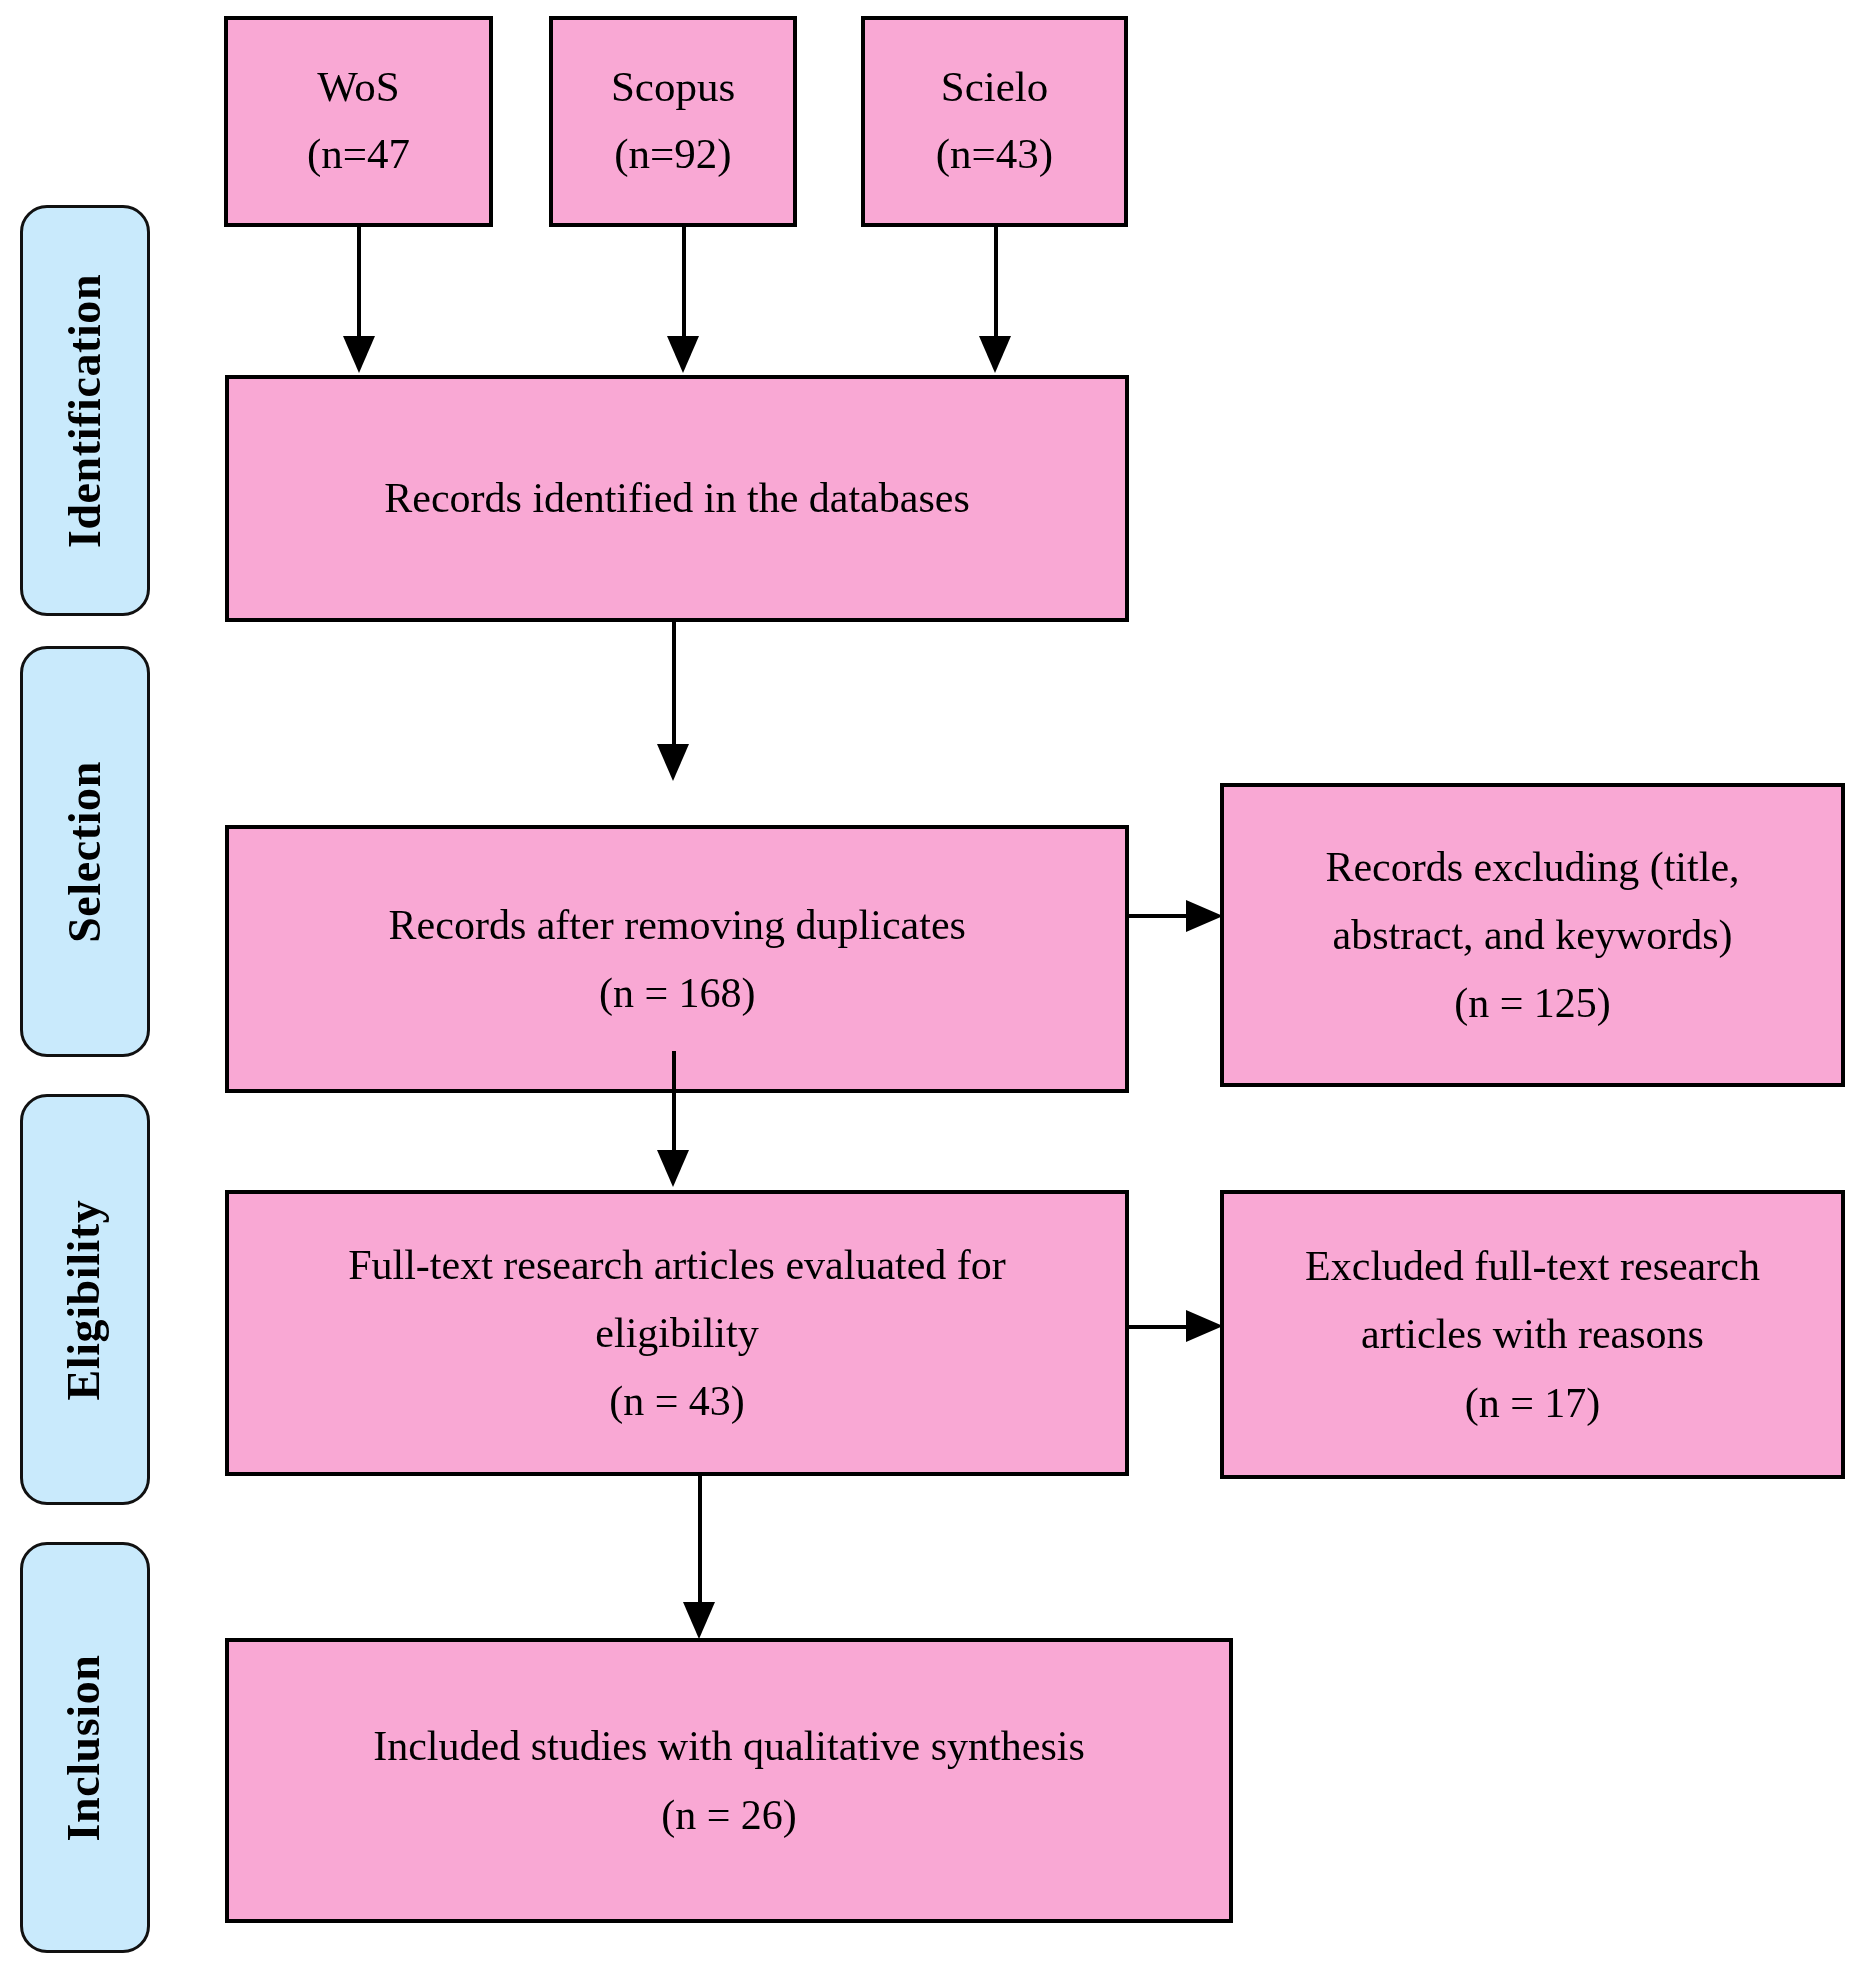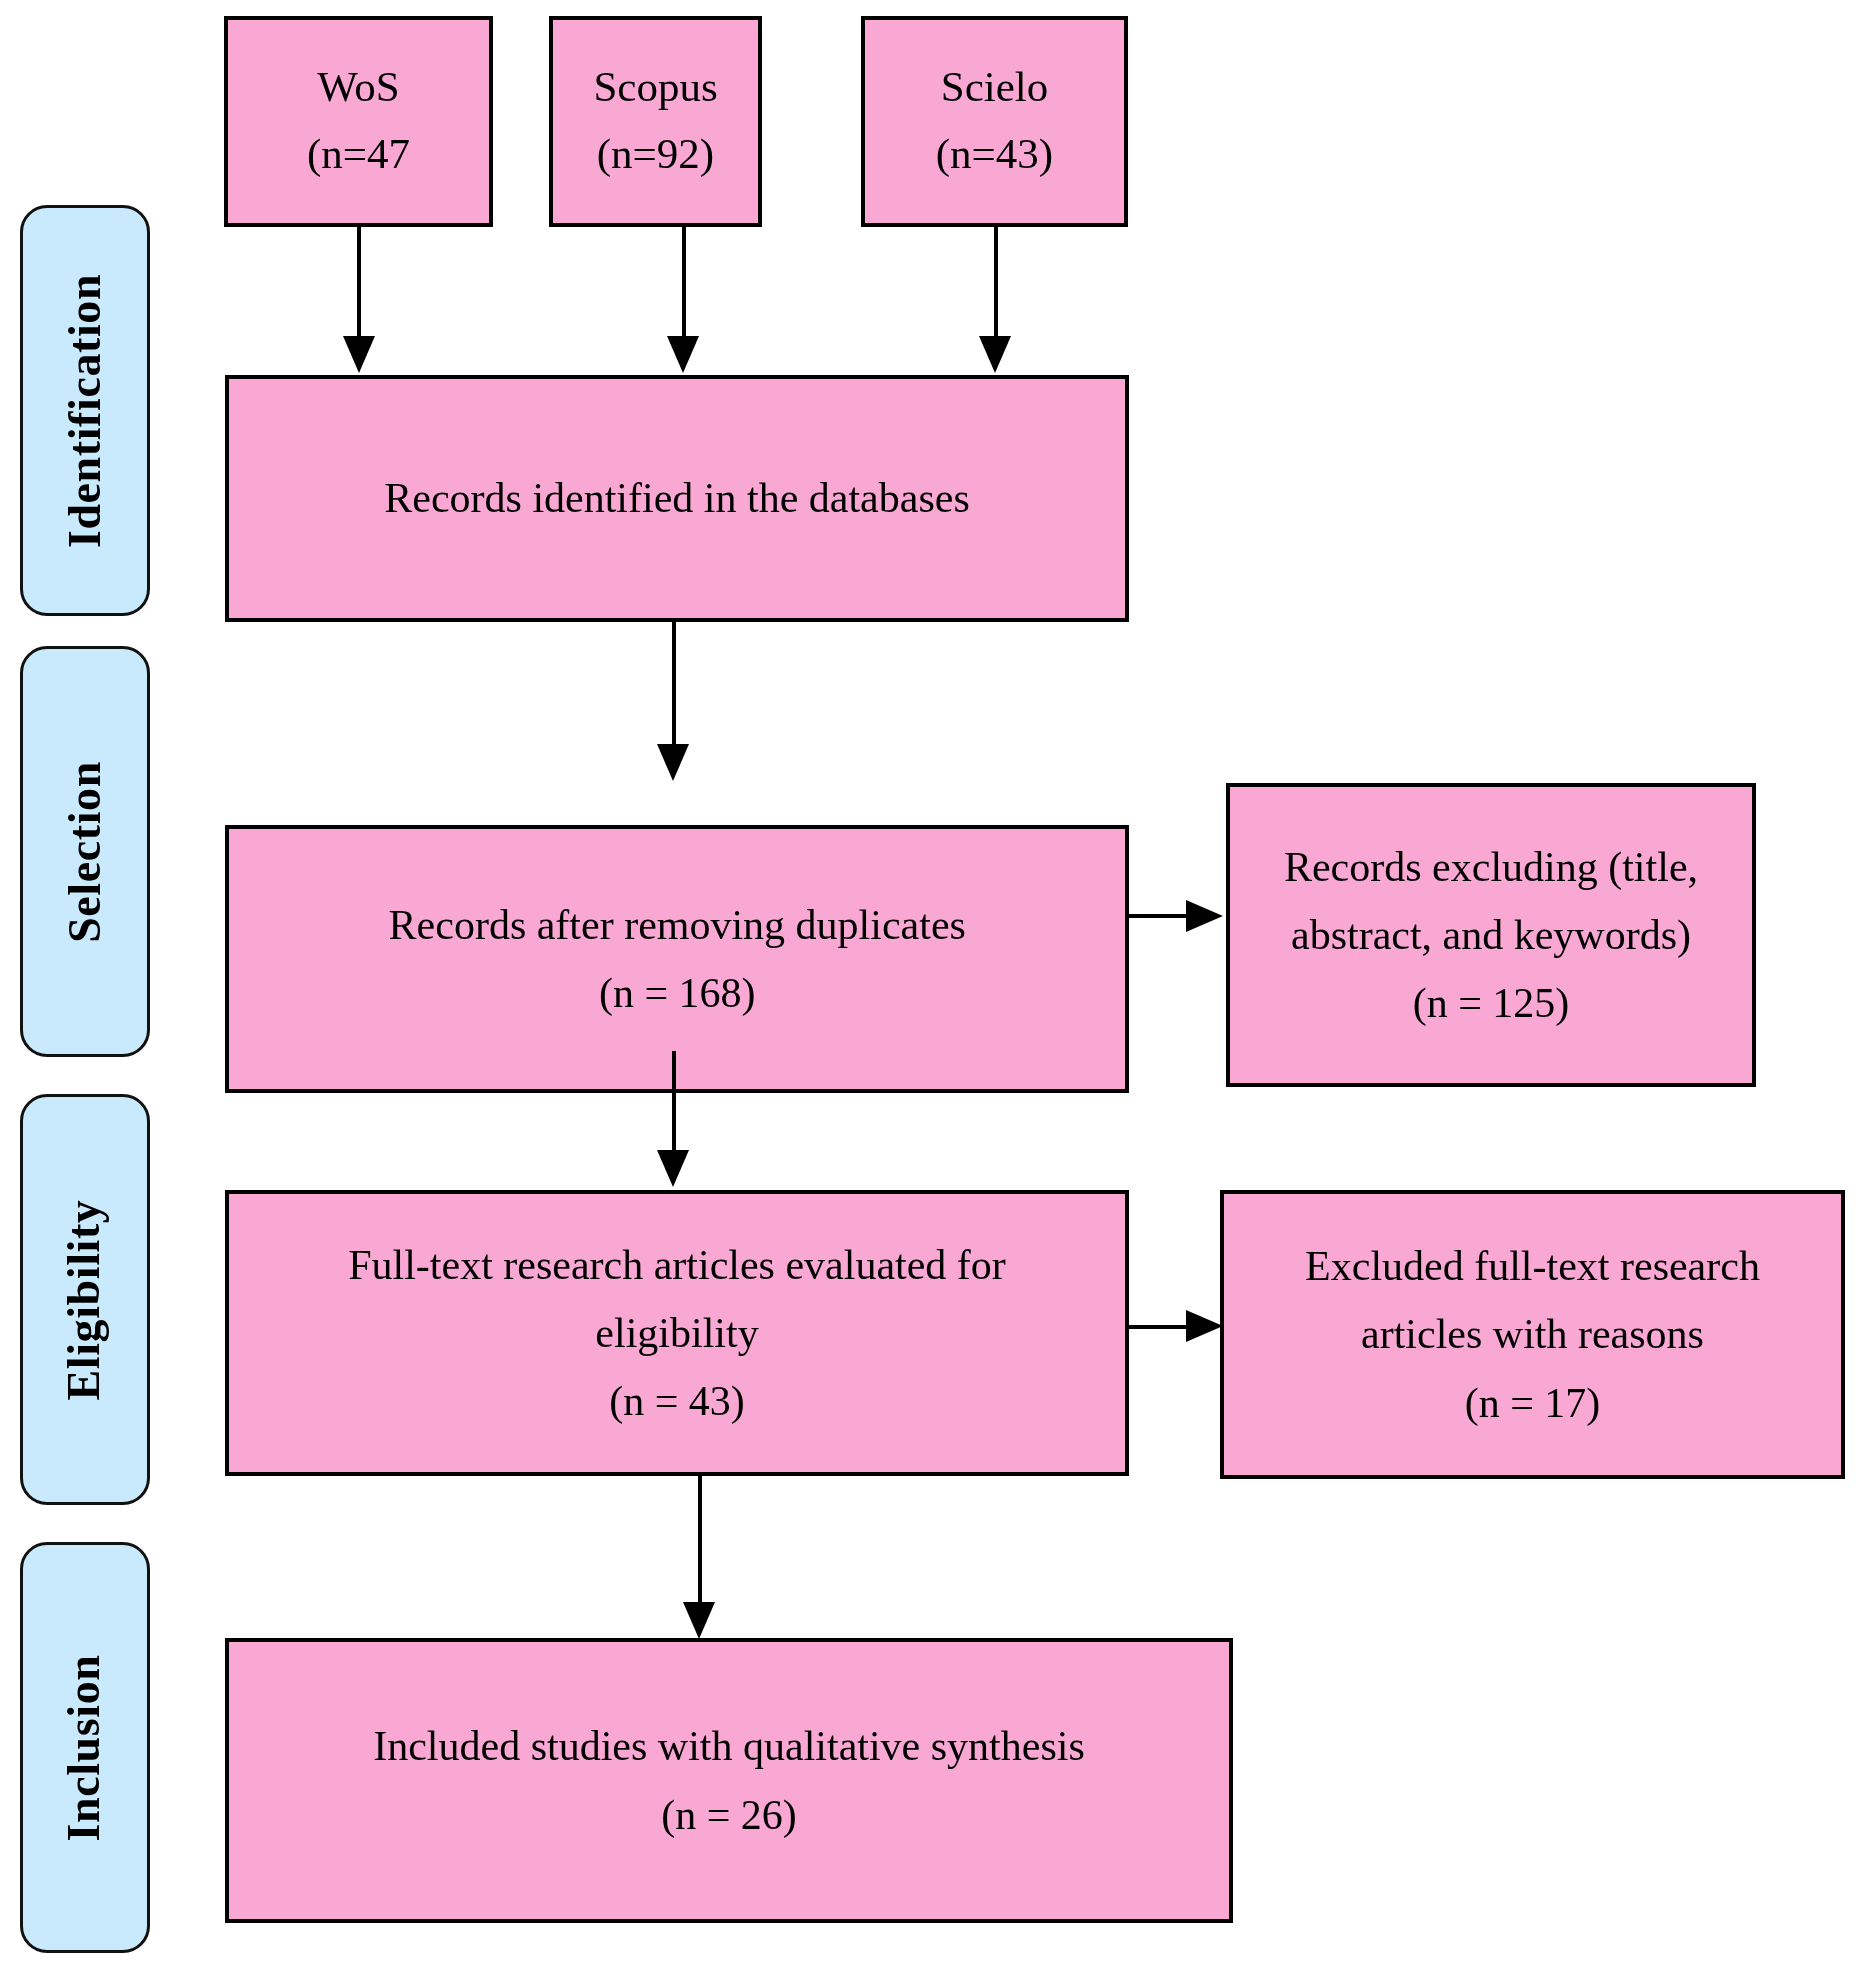--- a/index.html
+++ b/index.html
@@ -65,31 +65,31 @@
     white-space: nowrap;
   }
   .box.wrapbox .line {
     white-space: normal;
   }
 
   
   .src-box { height: 211px; top: 15.5px; }
   .src-box .line { font-size: 43px; line-height: 1.55; }
   #box-wos    { left: 224px;  width: 269px; }
-  #box-scopus { left: 549px;  width: 213px; }
+  #box-scopus { left: 549px;  width: 248px; }
   #box-scielo { left: 861px; width: 267px; }
 
   
   #box-identified { left: 225px; top: 375px;  width: 904px; height: 247px; }
   #box-dedup      { left: 225px; top: 825px; width: 904px; height: 268px; padding-left: 16px; }
   #box-fulltext   { left: 225px; top: 1190px; width: 904px; height: 286px; }
   #box-included   { left: 225px; top: 1638px; width: 1008px; height: 285px; }
 
   
-  #box-excl-records { left: 1220px; top: 783px; width: 530px; height: 304px; margin-left: 6px; }
+  #box-excl-records { left: 1220px; top: 783px; width: 625px; height: 304px; }
   #box-excl-fulltext{ left: 1220px; top: 1190px; width: 625px; height: 289px; }
 
   
   .vline {
     position: absolute;
     width: 3.6px;
     background: #000000;
   }
   .hline {
     position: absolute;

